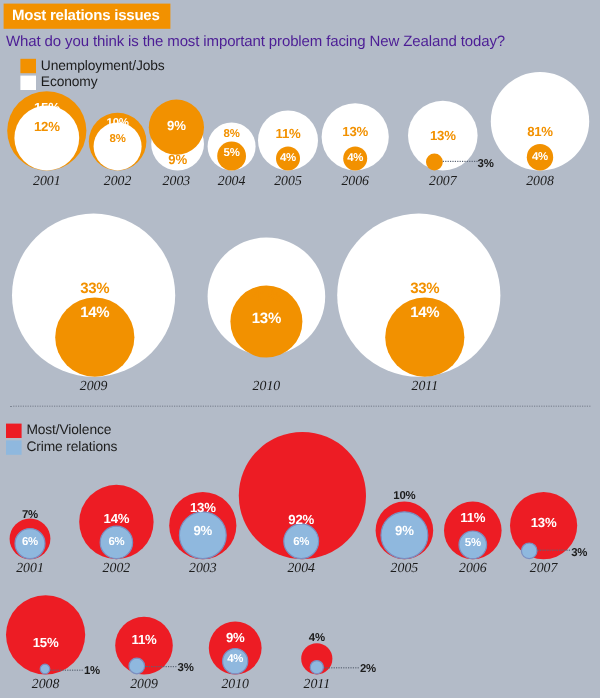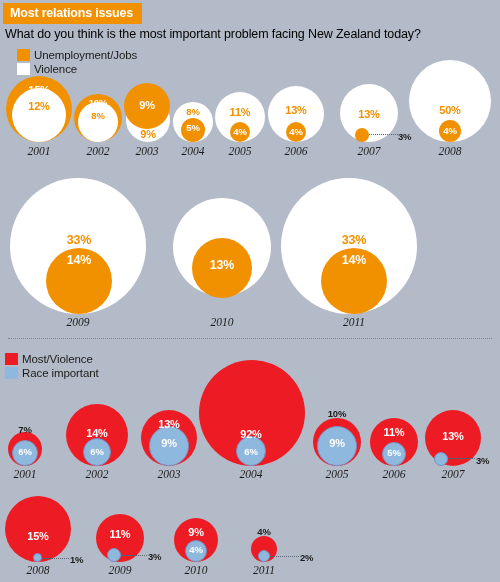--- a/index.html
+++ b/index.html
@@ -17,21 +17,21 @@
     position:absolute;left:3px;top:3px;
     background:#f29100;
     color:#ffffff;
     font-size:12.5px;font-weight:bold;
     padding:3px 9px 4px 7px;
     letter-spacing:-0.2px;
     white-space:nowrap;
   }
   .question{
     position:absolute;left:5px;top:27px;
-    font-size:12.5px;color:#000000;
+    font-size:12.5px;color:#4c1d95;
     white-space:nowrap;letter-spacing:-0.1px;
   }
 
   
   .legend{position:absolute;}
   .legend-row{
     display:flex;align-items:center;
     height:13px;margin-bottom:1px;
   }
   .legend-swatch{
@@ -93,21 +93,21 @@
   <div class="title-badge">Most relations issues</div>
   <div class="question">What do you think is the most important problem facing New Zealand today?</div>
 
   <div class="legend" style="left:5px;top:48px;padding-left:12px;">
     <div class="legend-row">
       <span class="legend-swatch" style="background:#f29100;"></span>
       <span class="legend-label">Unemployment/Jobs</span>
     </div>
     <div class="legend-row">
       <span class="legend-swatch" style="background:#ffffff;"></span>
-      <span class="legend-label">Violence</span>
+      <span class="legend-label">Economy</span>
     </div>
   </div>
 
   <div class="bubble bub-orange" style="left:6px;top:76px;width:66px;height:66px;"></div>
   <div class="bubble bub-white" style="left:12px;top:88px;width:54px;height:54px;"></div>
   <div class="val v-white" style="left:9px;top:84px;width:60px;">15%</div>
   <div class="val v-orange" style="left:9px;top:100px;width:60px;">12%</div>
   <div class="year" style="left:9px;top:145px;width:60px;">2001</div>
 
   <div class="bubble bub-orange" style="left:74px;top:94px;width:48px;height:48px;"></div>
@@ -142,21 +142,21 @@
 
   <div class="bubble bub-white" style="left:340px;top:84px;width:58px;height:58px;"></div>
   <div class="bubble bub-orange" style="left:355px;top:128px;width:14px;height:14px;"></div>
   <div class="val v-orange" style="left:344px;top:108px;width:50px;">13%</div>
   <div class="leader" style="left:369px;top:134px;width:29px;"></div>
   <div class="val val-sm v-dark" style="left:398px;top:131px;width:24px;text-align:left;">3%</div>
   <div class="year" style="left:340px;top:145px;width:58px;">2007</div>
 
   <div class="bubble bub-white" style="left:409px;top:60px;width:82px;height:82px;"></div>
   <div class="bubble bub-orange" style="left:439px;top:120px;width:22px;height:22px;"></div>
-  <div class="val v-orange" style="left:425px;top:104px;width:50px;">50%</div>
+  <div class="val v-orange" style="left:425px;top:104px;width:50px;">81%</div>
   <div class="val val-sm v-white" style="left:425px;top:125px;width:50px;">4%</div>
   <div class="year" style="left:425px;top:145px;width:50px;">2008</div>
 
   <div class="bubble bub-white" style="left:10px;top:178px;width:136px;height:136px;"></div>
   <div class="bubble bub-orange" style="left:46px;top:248px;width:66px;height:66px;"></div>
   <div class="val val-lg v-orange" style="left:54px;top:233px;width:50px;">33%</div>
   <div class="val val-lg v-white" style="left:54px;top:253px;width:50px;">14%</div>
   <div class="year" style="left:53px;top:316px;width:50px;">2009</div>
 
   <div class="bubble bub-white" style="left:173px;top:198px;width:98px;height:98px;"></div>
@@ -173,21 +173,21 @@
 
   <div class="divider"></div>
 
   <div class="legend" style="left:5px;top:352px;">
     <div class="legend-row">
       <span class="legend-swatch" style="background:#ed1c24;"></span>
       <span class="legend-label">Most/Violence</span>
     </div>
     <div class="legend-row">
       <span class="legend-swatch" style="background:#8fb8de;"></span>
-      <span class="legend-label">Race important</span>
+      <span class="legend-label">Crime relations</span>
     </div>
   </div>
 
   <div class="bubble bub-red" style="left:8px;top:432px;width:34px;height:34px;"></div>
   <div class="bubble bub-blue" style="left:12px;top:440px;width:26px;height:26px;"></div>
   <div class="val val-sm v-dark" style="left:0px;top:424px;width:50px;">7%</div>
   <div class="val val-sm v-white" style="left:0px;top:446px;width:50px;">6%</div>
   <div class="year" style="left:0px;top:468px;width:50px;">2001</div>
 
   <div class="bubble bub-red" style="left:66px;top:404px;width:62px;height:62px;"></div>

